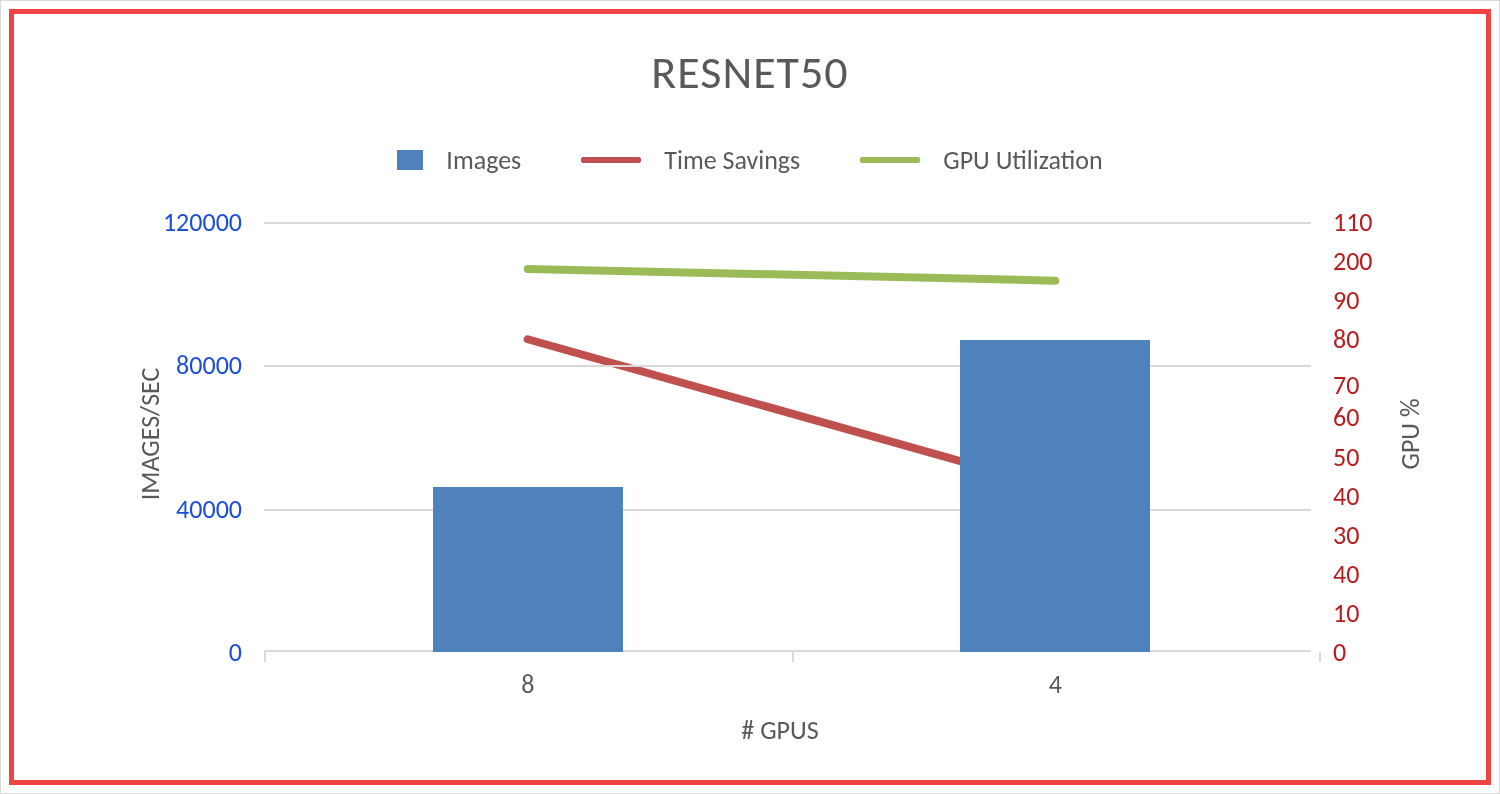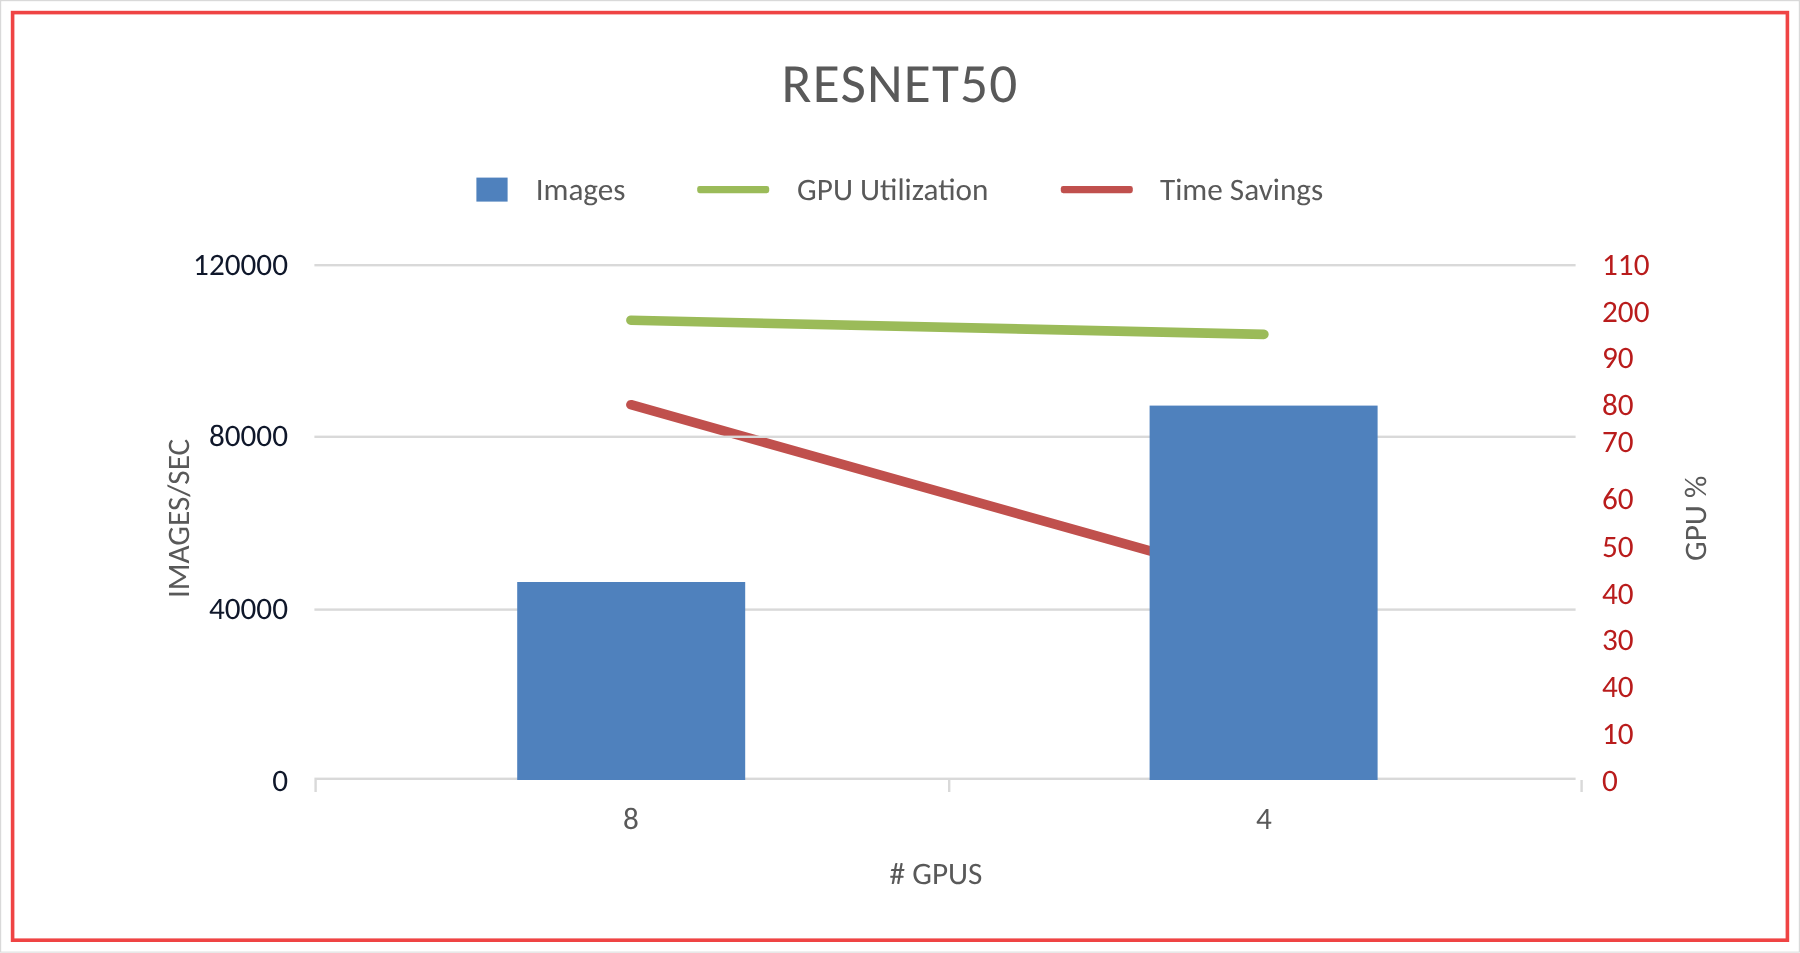--- a/index.html
+++ b/index.html
@@ -1,34 +1,34 @@
 <!DOCTYPE html>
 <html><head>
 <meta charset="utf-8">
 <style>
   html,body{margin:0;padding:0;width:1500px;height:794px;font-family:"Segoe UI",Calibri,Arial,sans-serif;background:#fff;}
   .outer{box-sizing:border-box;width:1500px;height:794px;border:1px solid #d9d9d9;padding:8px;}
-  .panel{box-sizing:border-box;width:100%;height:100%;border:3px solid #ef4444;position:relative;background:#fff;}
+  .panel{box-sizing:border-box;width:100%;height:100%;border:5px solid #ef4444;position:relative;background:#fff;}
   .title{position:absolute;left:0;right:0;top:30px;text-align:center;font-size:46px;color:#595959;letter-spacing:1px;}
   .legend{position:absolute;left:0;right:0;top:130px;display:flex;justify-content:center;gap:60px;font-size:26px;color:#595959;}
   .legend .item{display:flex;align-items:center;gap:23px;}
   .swatch-box{width:26px;height:20px;background:#4f81bd;}
   .swatch-line{width:60px;height:6px;border-radius:2px;}
   .swatch-green{background:#9bbb59;}
   .swatch-red{background:#c0504d;}
   
   .plot{position:absolute;left:250px;right:175px;top:208px;height:430px;}
   
   .grid-line{position:absolute;left:0;right:0;height:0;border-top:2px solid #d9d9d9;}
   .axis-line{position:absolute;left:0;right:0;bottom:0;height:0;border-top:2px solid #d9d9d9;}
   .catsep{position:absolute;bottom:-10px;width:0;height:10px;border-left:2px solid #d9d9d9;}
   
   .bar{position:absolute;bottom:0;background:#4f81bd;}
   
-  .ytick-left{position:absolute;right:100%;margin-right:22px;transform:translateY(-50%);font-size:26px;color:#0f172a;white-space:nowrap;}
+  .ytick-left{position:absolute;right:100%;margin-right:22px;transform:translateY(-50%);font-size:26px;color:#1d4ed8;white-space:nowrap;}
   .ytick-right{position:absolute;left:100%;margin-left:22px;transform:translateY(-50%);font-size:26px;color:#b91c1c;white-space:nowrap;}
   .xtick{position:absolute;top:100%;margin-top:16px;transform:translateX(-50%);font-size:26px;color:#595959;}
   
   .xlabel{position:absolute;left:250px;right:190px;top:700px;text-align:center;font-size:26px;color:#595959;}
   .ylabel-left{position:absolute;left:70px;top:420px;transform:translateY(-50%) rotate(-90deg);transform-origin:center;font-size:26px;color:#595959;white-space:nowrap;}
   .ylabel-right{position:absolute;right:40px;top:420px;transform:translateY(-50%) rotate(-90deg);transform-origin:center;font-size:26px;color:#595959;white-space:nowrap;}
   
   svg.overlay{position:absolute;inset:0;width:100%;height:100%;overflow:visible;}
 </style>
 </head>
@@ -37,26 +37,26 @@
 <div class="outer">
   <div class="panel">
     <div class="title">RESNET50</div>
 
     <div class="legend">
       <div class="item">
         <span class="swatch-box"></span>
         <span>Images</span>
       </div>
       <div class="item">
+        <span class="swatch-line swatch-red"></span>
+        <span>Time Savings</span>
+      </div>
+      <div class="item">
         <span class="swatch-line swatch-green"></span>
         <span>GPU Utilization</span>
-      </div>
-      <div class="item">
-        <span class="swatch-line swatch-red"></span>
-        <span>Time Savings</span>
       </div>
     </div>
 
     <div class="plot" id="plot">
       <div class="axis-line"></div>
       <svg class="overlay" id="overlay">
         <defs>
           <marker id="arrowhead" markerWidth="7" markerHeight="7" refX="5" refY="3.5" orient="auto" markerUnits="strokeWidth">
             <polygon points="0 0, 7 3.5, 0 7" fill="#c0504d"></polygon>
           </marker>
@@ -71,21 +71,21 @@
         <div class="ytick-left" style="top: 143.333px;">80000</div>
         <div class="grid-line" style="top: 0px;"></div>
         <div class="ytick-left" style="top: 0px;">120000</div>
         <div class="ytick-right" style="top: 430px;">0</div>
         <div class="ytick-right" style="top: 390.909px;">10</div>
         <div class="ytick-right" style="top: 351.818px;">40</div>
         <div class="ytick-right" style="top: 312.727px;">30</div>
         <div class="ytick-right" style="top: 273.636px;">40</div>
         <div class="ytick-right" style="top: 234.545px;">50</div>
         <div class="ytick-right" style="top: 195.455px;">60</div>
-        <div class="ytick-right" style="top: 148px;">70</div>
+        <div class="ytick-right" style="top: 163px;">70</div>
         <div class="ytick-right" style="top: 117.273px;">80</div>
         <div class="ytick-right" style="top: 78.1818px;">90</div>
         <div class="ytick-right" style="top: 39.0909px;">200</div>
         <div class="ytick-right" style="top: 0px;">110</div>
         <div class="catsep" style="left: 0px;"></div>
         <div class="catsep" style="left: 527.5px;"></div>
         <div class="catsep" style="left: 1055px;"></div>
         <div class="xtick" style="left: 263.75px;">8</div>
         <div class="xtick" style="left: 791.25px;">4</div>
         <div class="bar" style="left: 168.8px; width: 189.9px; height: 164.833px;"></div>

